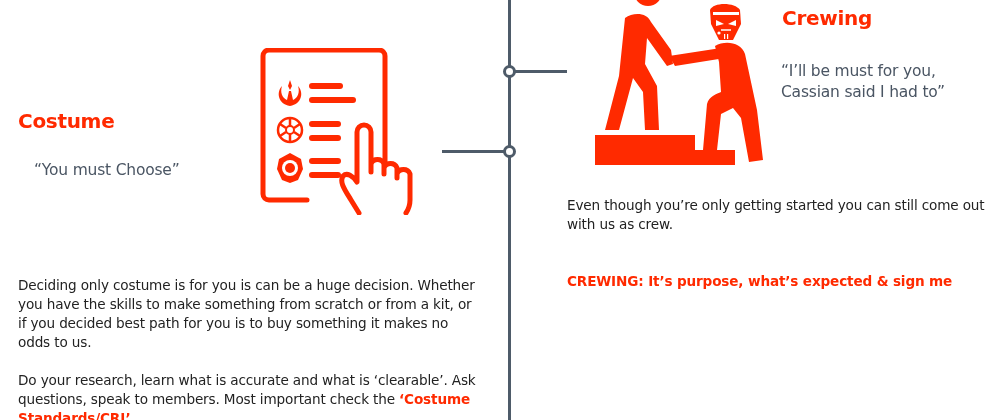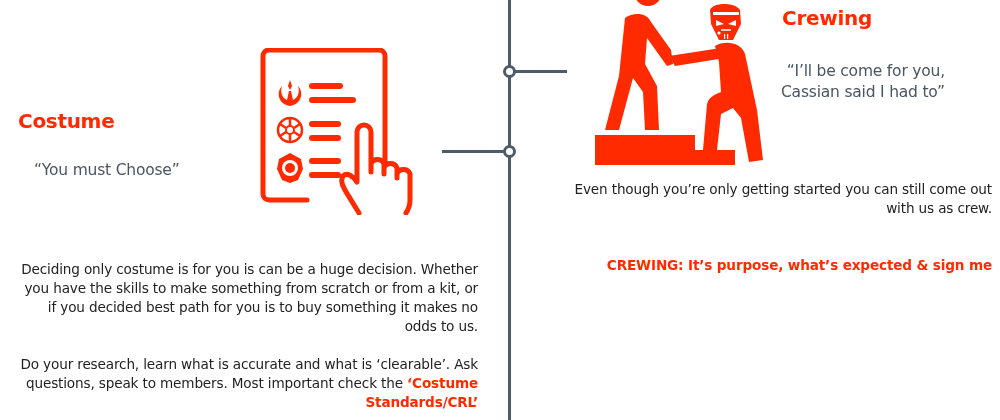--- a/index.html
+++ b/index.html
@@ -2,35 +2,35 @@
 <html><head>
   <meta charset="utf-8">
   <style>
     html, body { margin: 0; padding: 0; }
     body {
       width: 1000px; height: 420px; overflow: hidden;
       background: #ffffff; position: relative;
       font-family: "DejaVu Sans", "Liberation Sans", sans-serif;
       color: #1e1e1e;
     }
-    .abs { position: absolute; text-align: right; }
+    .abs { position: absolute; }
     .heading {
       font-family: "DejaVu Sans", sans-serif;
       font-weight: bold; font-size: 20px; color: #ff2a00;
       letter-spacing: -0.3px;
     }
     .quote {
       font-size: 15.5px; color: #4a5563; line-height: 21px;
       letter-spacing: -0.2px;
     }
     .body-text {
       font-size: 13.6px; line-height: 19px; color: #222;
       letter-spacing: -0.15px;
     }
-    .body-text p { margin: 0 0 19px 0; }
+    .body-text p { margin: 16px 0 19px 0; }
     .red-bold { color: #ff2a00; font-weight: bold; }
     .timeline-line { background: #4e5b69; }
     .node {
       width: 13px; height: 13px; border-radius: 50%;
       border: 3px solid #4e5b69; background: #fff; box-sizing: border-box;
     }
   </style>
 </head>
 <body>
 
@@ -123,21 +123,21 @@
     <path d="M151 20 L143 24 L151 26 Z" fill="#fff"></path>
     <path d="M136 30 L146 30" stroke="#fff" stroke-width="1.5"></path>
     <circle cx="134" cy="33" r="1.6" fill="#fff"></circle>
     <rect x="139" y="34" width="1.2" height="5" fill="#fff"></rect>
     <rect x="142" y="34" width="1.2" height="5" fill="#fff"></rect>
   </svg>
 </div>
 
 <div class="abs heading" style="left:782px; top:6px;">Crewing</div>
 <div class="abs quote" style="left:781px; top:61px;">
-  <div>“I’ll be come for you,</div>
+  <div>“I’ll be must for you,</div>
   <div>Cassian said I had to”</div>
 </div>
 
 <div class="abs body-text" style="left:567px; top:180px; width:425px;">
   <p>Even though you’re only getting started you can still come out with us as crew.</p>
   <p style="white-space:nowrap;">
     <br>
     <span class="red-bold">CREWING: It’s purpose, what’s expected &amp; sign me</span>
   </p>
 </div>

